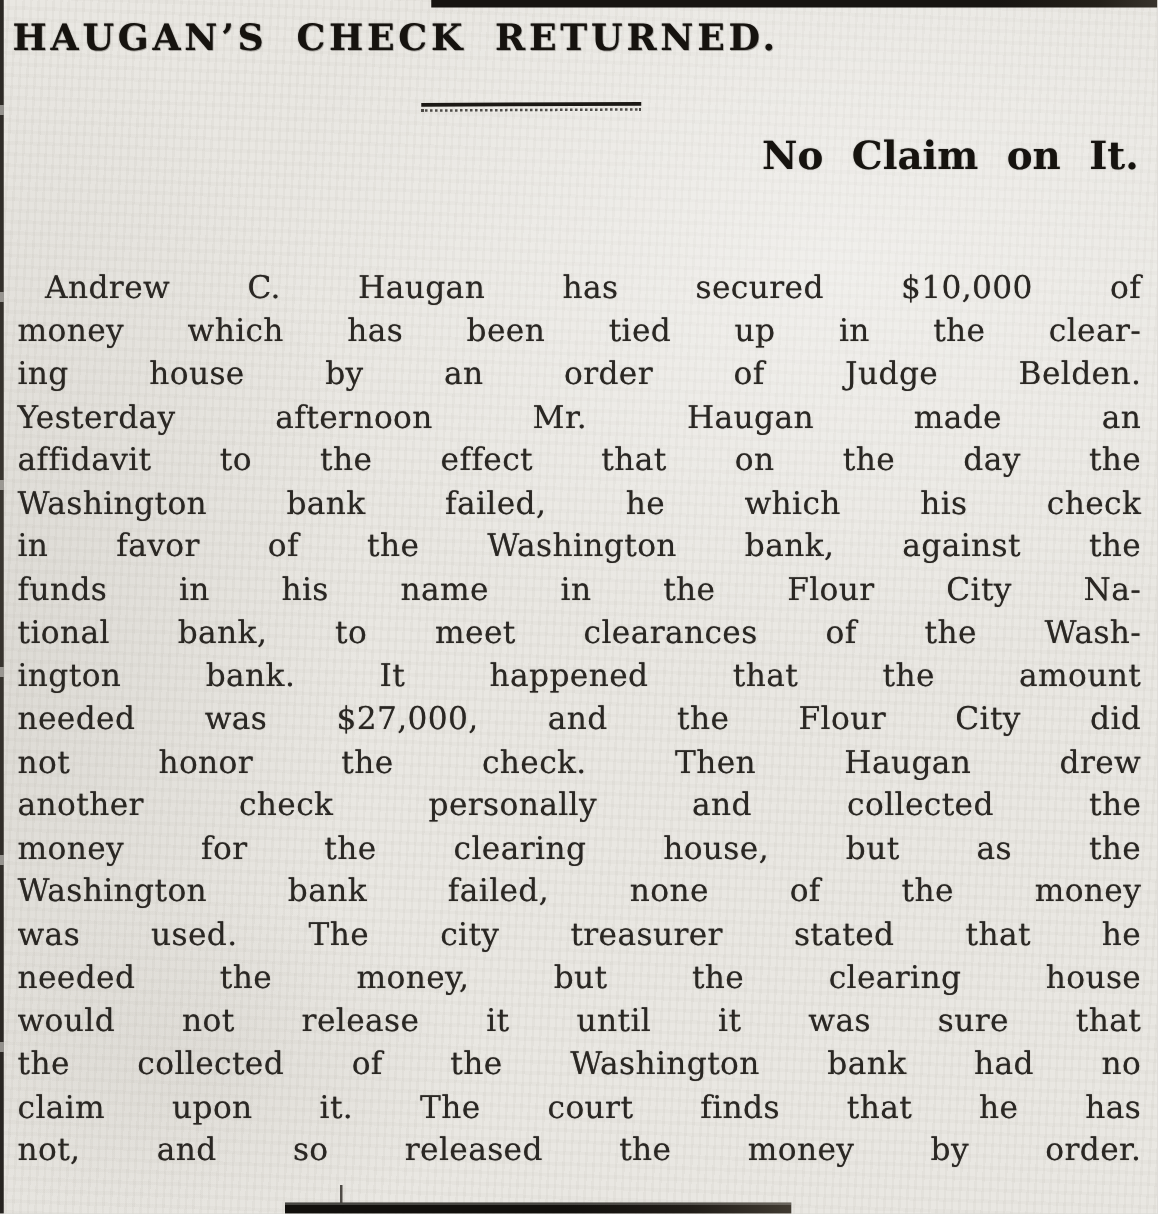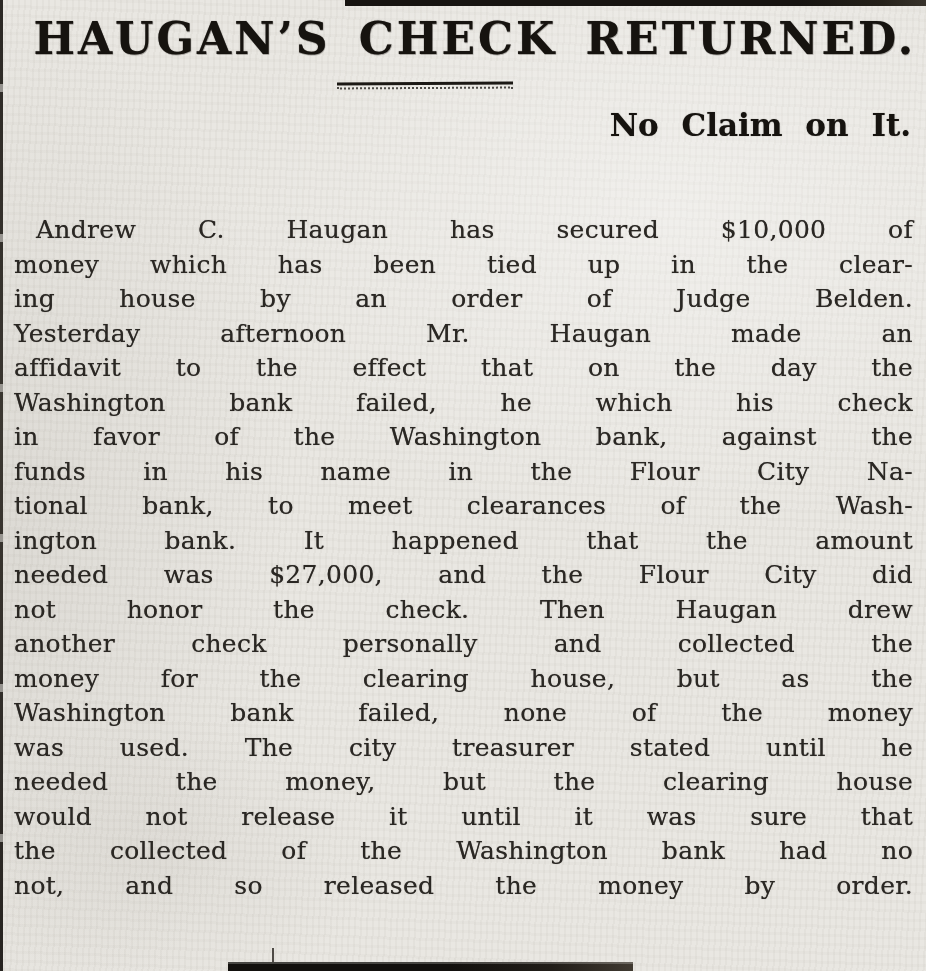--- a/index.html
+++ b/index.html
@@ -62,22 +62,22 @@
   .bottom-tick {
     position: absolute;
     left: 272px; top: 948px;
     width: 2px; height: 15px;
     background: rgba(40,36,31,0.8);
   }
 
   .headline {
     position: absolute;
     top: 13px; left: 10px; right: 10px;
-    text-align: right;
-    font-size: 44px;
+    text-align: left;
+    font-size: 29px;
     font-weight: bold;
     letter-spacing: 3px;
     word-spacing: 10px;
     color: var(--ink-headline, #16130f);
     text-shadow: 0 0 1px rgba(22,19,15,0.55), 0.6px 0.6px 0 rgba(22,19,15,0.25);
   }
 
   .subhead {
     position: absolute;
     top: 98px; left: 13px; right: 15px;
@@ -138,22 +138,23 @@
       <div class="body-line">Washington bank failed, he which his check</div>
       <div class="body-line">in favor of the Washington bank, against the</div>
       <div class="body-line">funds in his name in the Flour City Na-</div>
       <div class="body-line">tional bank, to meet clearances of the Wash-</div>
       <div class="body-line">ington bank. It happened that the amount</div>
       <div class="body-line">needed was $27,000, and the Flour City did</div>
       <div class="body-line">not honor the check. Then Haugan drew</div>
       <div class="body-line">another check personally and collected the</div>
       <div class="body-line">money for the clearing house, but as the</div>
       <div class="body-line">Washington bank failed, none of the money</div>
-      <div class="body-line">was used. The city treasurer stated until he</div>
+      <div class="body-line">was used. The city treasurer stated that he</div>
       <div class="body-line">needed the money, but the clearing house</div>
       <div class="body-line">would not release it until it was sure that</div>
       <div class="body-line">the collected of the Washington bank had no</div>
+      <div class="body-line">claim upon it. The court finds that he has</div>
       <div class="body-line">not, and so released the money by order.</div>
     </div>
 
   <div class="bottom-tick"></div>
   <div class="bottom-rule"></div>
 </div>
 
 </body></html>

